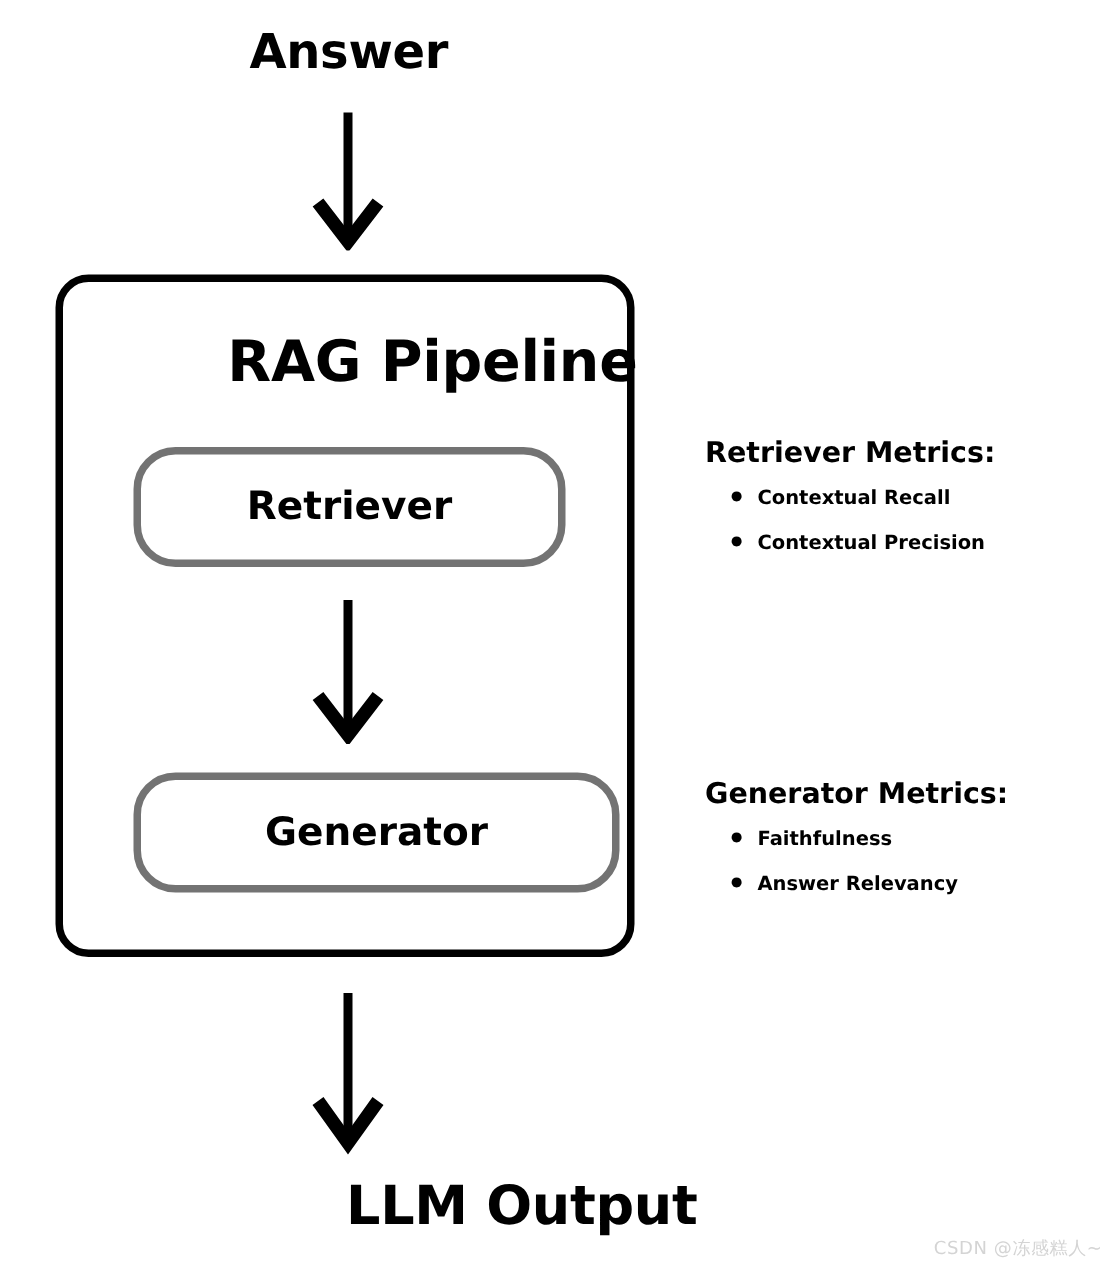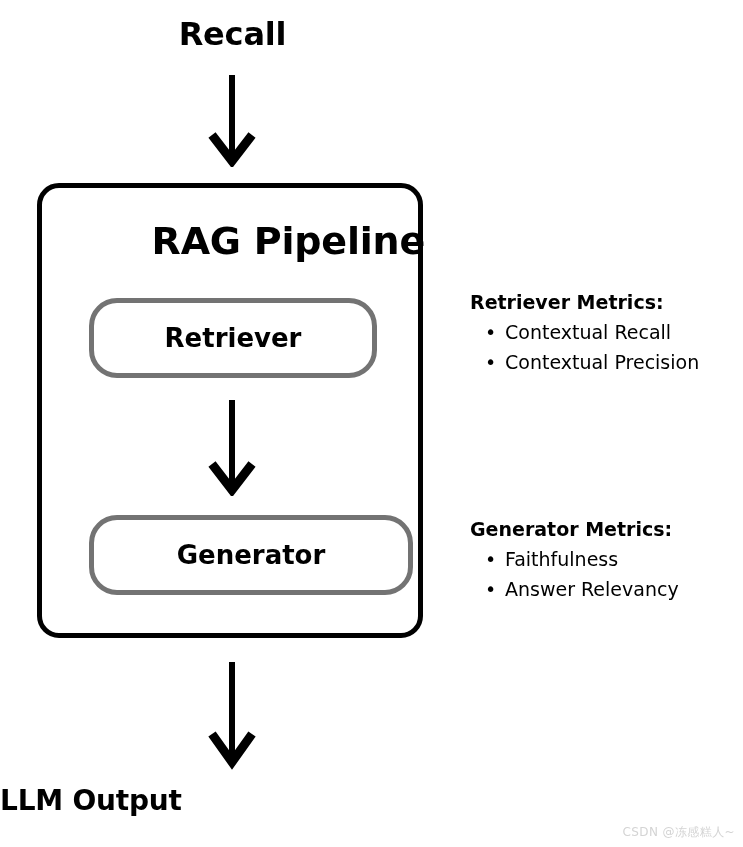--- a/index.html
+++ b/index.html
@@ -30,22 +30,22 @@
     left: 0;
     top: 15px;
     width: 465px;
     text-align: center;
     font-size: 32px;
   }
   #output-label {
     left: 0;
     top: 784px;
     width: 465px;
-    text-align: left;
-    font-size: 28px;
+    text-align: right;
+    font-size: 36px;
   }
   #pipeline-label {
     left: 40px;
     top: 219px;
     width: 385px;
     text-align: right;
     font-size: 38px;
   }
 
   
@@ -111,22 +111,22 @@
     line-height: 24px;
     margin: 13px 0 4px 0;
   }
   .metrics-list {
     list-style: none;
     margin: 0;
     padding: 0;
   }
   .metrics-list li {
     position: relative;
-    font-size: 19px;
-    font-weight: normal;
+    font-size: 13px;
+    font-weight: bold;
     white-space: nowrap;
     line-height: 29.5px;
     padding-left: 35px;
   }
   .metrics-list li::before {
     content: "\2022";
     position: absolute;
     left: 15px;
     top: 0;
     font-size: 19px;
@@ -142,21 +142,21 @@
     white-space: nowrap;
     letter-spacing: 0.4px;
     margin-left: 38px;
   }
 </style>
 </head>
 <body>
 
 <div id="canvas">
 
-  <div id="input-label" class="title-text">Recall</div>
+  <div id="input-label" class="title-text">Answer</div>
 
   <svg class="arrow" id="arrow-input" style="left:198px; top:73px;" width="68" height="94" viewBox="0 0 68 94">
     <line x1="34" y1="2" x2="34" y2="82" stroke="#000000" stroke-width="6"></line>
     <polyline points="14,62 34,88 54,62" fill="none" stroke="#000000" stroke-width="9" stroke-linecap="butt" stroke-linejoin="miter"></polyline>
   </svg>
 
   <div id="pipeline-box"></div>
 
   <div id="pipeline-label" class="title-text">RAG Pipeline</div>
 

